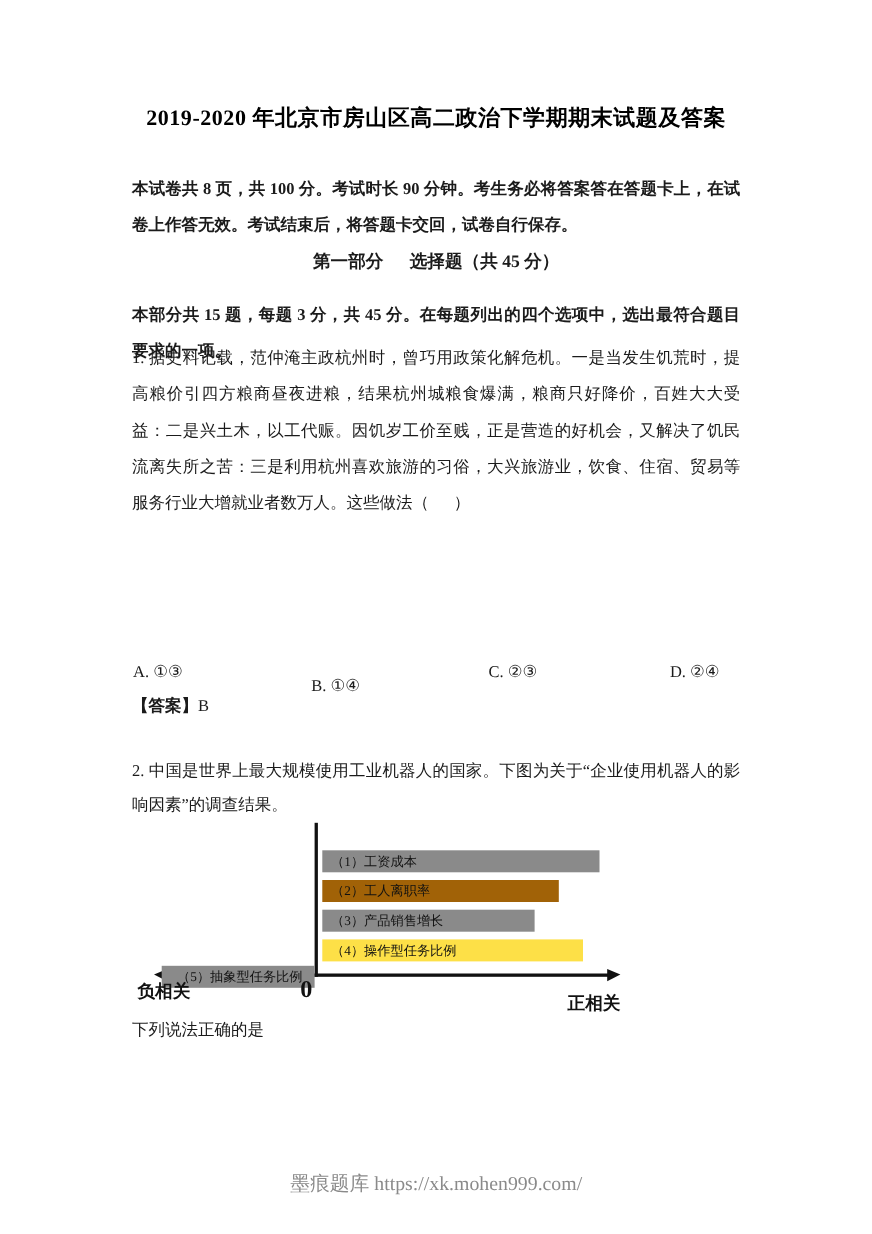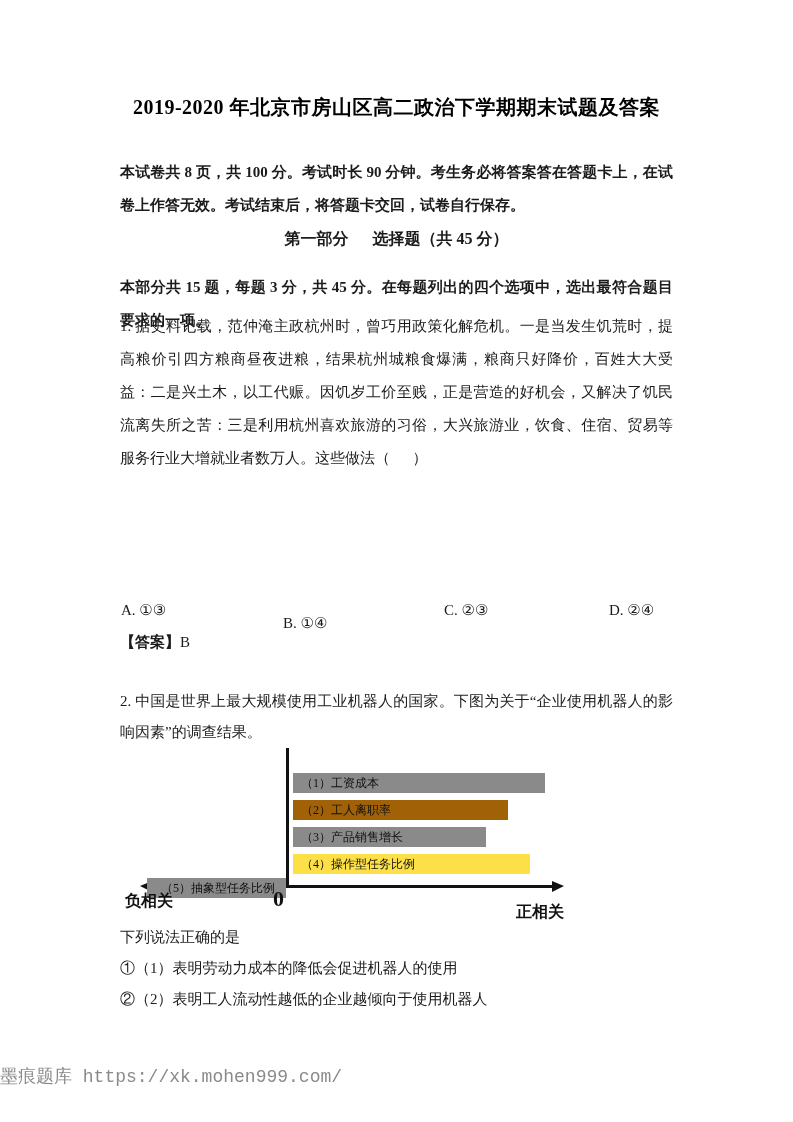--- a/index.html
+++ b/index.html
@@ -67,21 +67,22 @@
   .ax-lab { position:absolute; font-weight:bold; font-size:16px; color:#111; }
   .ax-neg { left:5px; top:143px; }
   .ax-zero { left:153px; top:138px; font-size:22px; font-family:"Liberation Serif", serif; }
   .ax-pos { left:396px; top:154px; }
   
   .followup { top:922px; font-size:15px; line-height:31px; }
   .q2-statements { top:953px; font-size:15px; }
   .q2-statements .stmt { line-height:31px; height:31px; }
   .footer {
     left:0; width:793px; top:1064px;
-    font-family:Liberation Mono, monospace;
+    text-align:center;
+    font-family:Liberation Serif, serif;
     font-size:18px; color:#8a8a8a;
   }
 </style>
 </head>
 <body>
 
 <div class="page">
 
   <div class="abs doc-title">2019-2020 年北京市房山区高二政治下学期期末试题及答案</div>
 
@@ -129,20 +130,16 @@
           <span class="bar-label" style="padding-left: 14px;">（5）抽象型任务比例</span>
         </div>
       </div>
     <span class="ax-lab ax-neg">负相关</span>
     <span class="ax-lab ax-zero">0</span>
     <span class="ax-lab ax-pos">正相关</span>
   </div>
 
   <div class="abs content followup">下列说法正确的是</div>
 
-  <div class="abs content q2-statements">
-    <div class="stmt">①（1）表明劳动力成本的降低会促进机器人的使用</div>
-    <div class="stmt">②（2）表明工人流动性越低的企业越倾向于使用机器人</div>
-  </div>
 
   <div class="abs footer">墨痕题库 https://xk.mohen999.com/</div>
 
 </div>
 
 </body></html>

